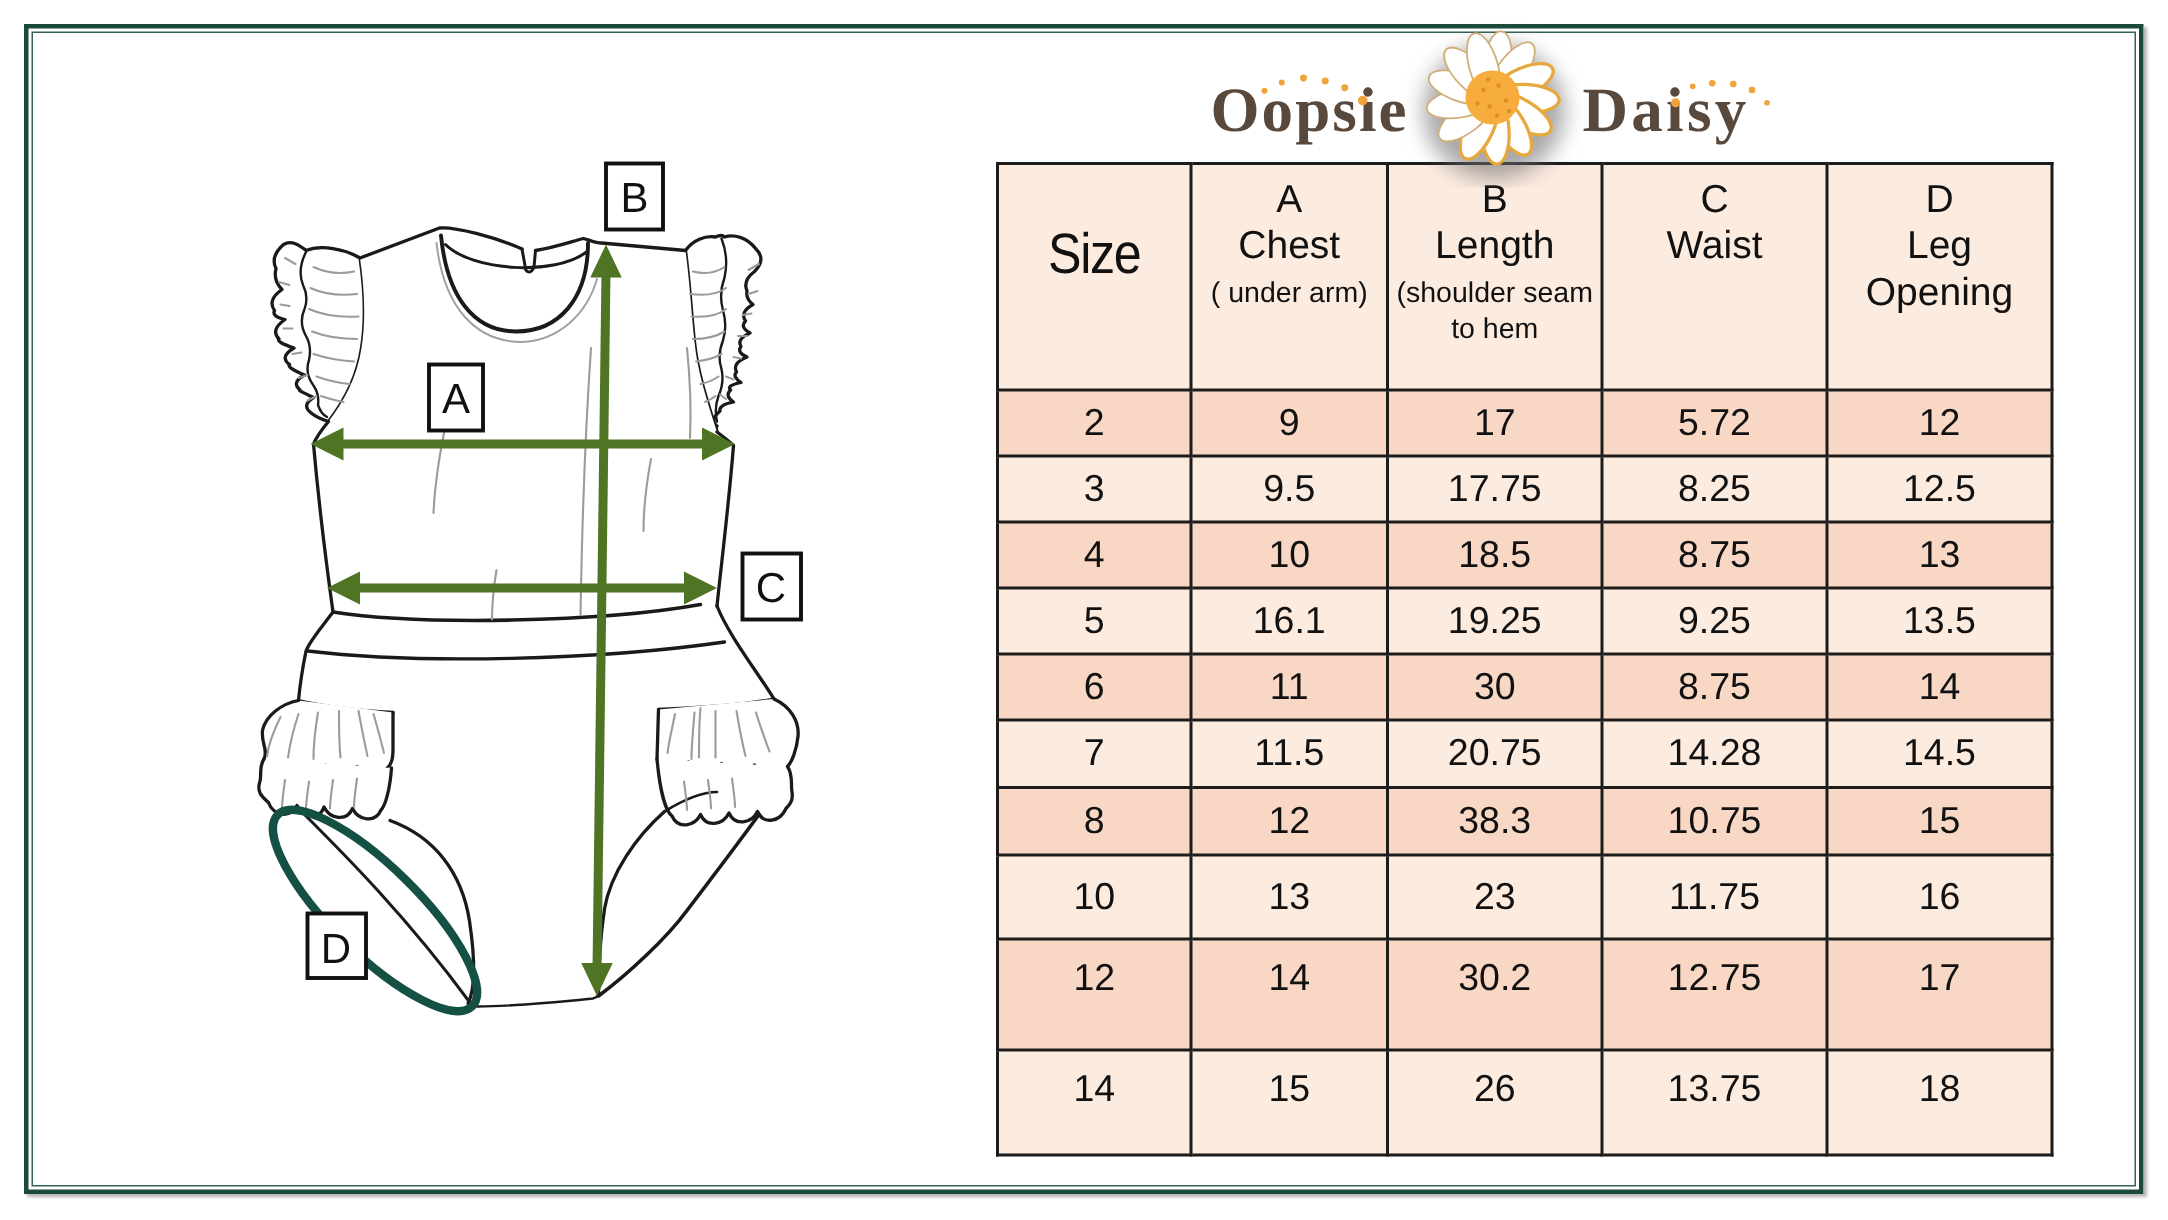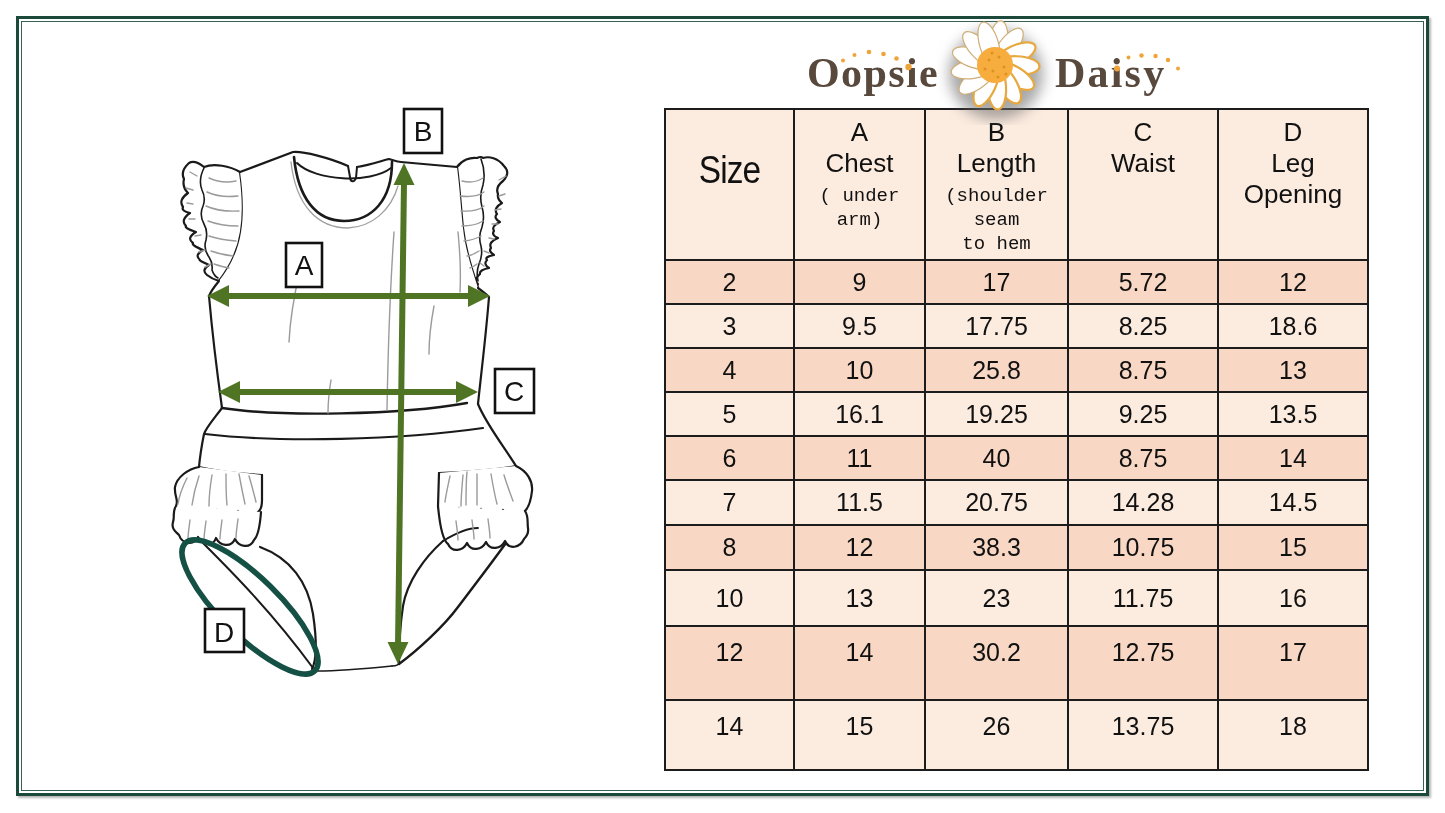--- a/index.html
+++ b/index.html
@@ -1,21 +1,21 @@
 <!DOCTYPE html>
 <html><head>
 <meta charset="utf-8">
 <style>
   html,body{margin:0;padding:0;}
   body{width:1445px;height:813px;background:#ffffff;font-family:"Liberation Sans",sans-serif;position:relative;overflow:hidden;}
   .abs{position:absolute;}
   table{border-collapse:collapse;table-layout:fixed;}
   td{border:2px solid #1c1c1c;text-align:center;color:#111;}
   .hdr{vertical-align:top;padding-top:7px;font-size:26px;line-height:31px;}
-  .sm{display:block;font-size:19px;line-height:24px;margin-top:5px;font-family:Liberation Mono, monospace;}
+  .sm{display:block;font-size:19px;line-height:24px;margin-top:5px;}
   .num{font-size:25px;vertical-align:middle;}
   .numtop{font-size:25px;vertical-align:top;padding-top:11px;}
   .rowd td{background:#f8d8c5;}
   .rowl td{background:#fcebdf;}
 </style>
 </head>
 <body>
 
 <div class="abs" style="left:16px;top:16px;width:1407px;height:774px;border:3px solid #1b4a3a;box-shadow:2px 2px 2px rgba(120,120,120,.55);"></div>
 
@@ -255,43 +255,43 @@
         <td class="num">17</td>
         <td class="num">5.72</td>
         <td class="num">12</td>
       </tr>
 
   <tr class="rowl" style="height:44px;">
         <td class="num">3</td>
         <td class="num">9.5</td>
         <td class="num">17.75</td>
         <td class="num">8.25</td>
-        <td class="num">18.6</td>
+        <td class="num">12.5</td>
       </tr>
 
   <tr class="rowd" style="height:44px;">
         <td class="num">4</td>
         <td class="num">10</td>
-        <td class="num">25.8</td>
+        <td class="num">18.5</td>
         <td class="num">8.75</td>
         <td class="num">13</td>
       </tr>
 
   <tr class="rowl" style="height:44px;">
         <td class="num">5</td>
         <td class="num">16.1</td>
         <td class="num">19.25</td>
         <td class="num">9.25</td>
         <td class="num">13.5</td>
       </tr>
 
   <tr class="rowd" style="height:44px;">
         <td class="num">6</td>
         <td class="num">11</td>
-        <td class="num">40</td>
+        <td class="num">30</td>
         <td class="num">8.75</td>
         <td class="num">14</td>
       </tr>
 
   <tr class="rowl" style="height:45px;">
         <td class="num">7</td>
         <td class="num">11.5</td>
         <td class="num">20.75</td>
         <td class="num">14.28</td>
         <td class="num">14.5</td>

